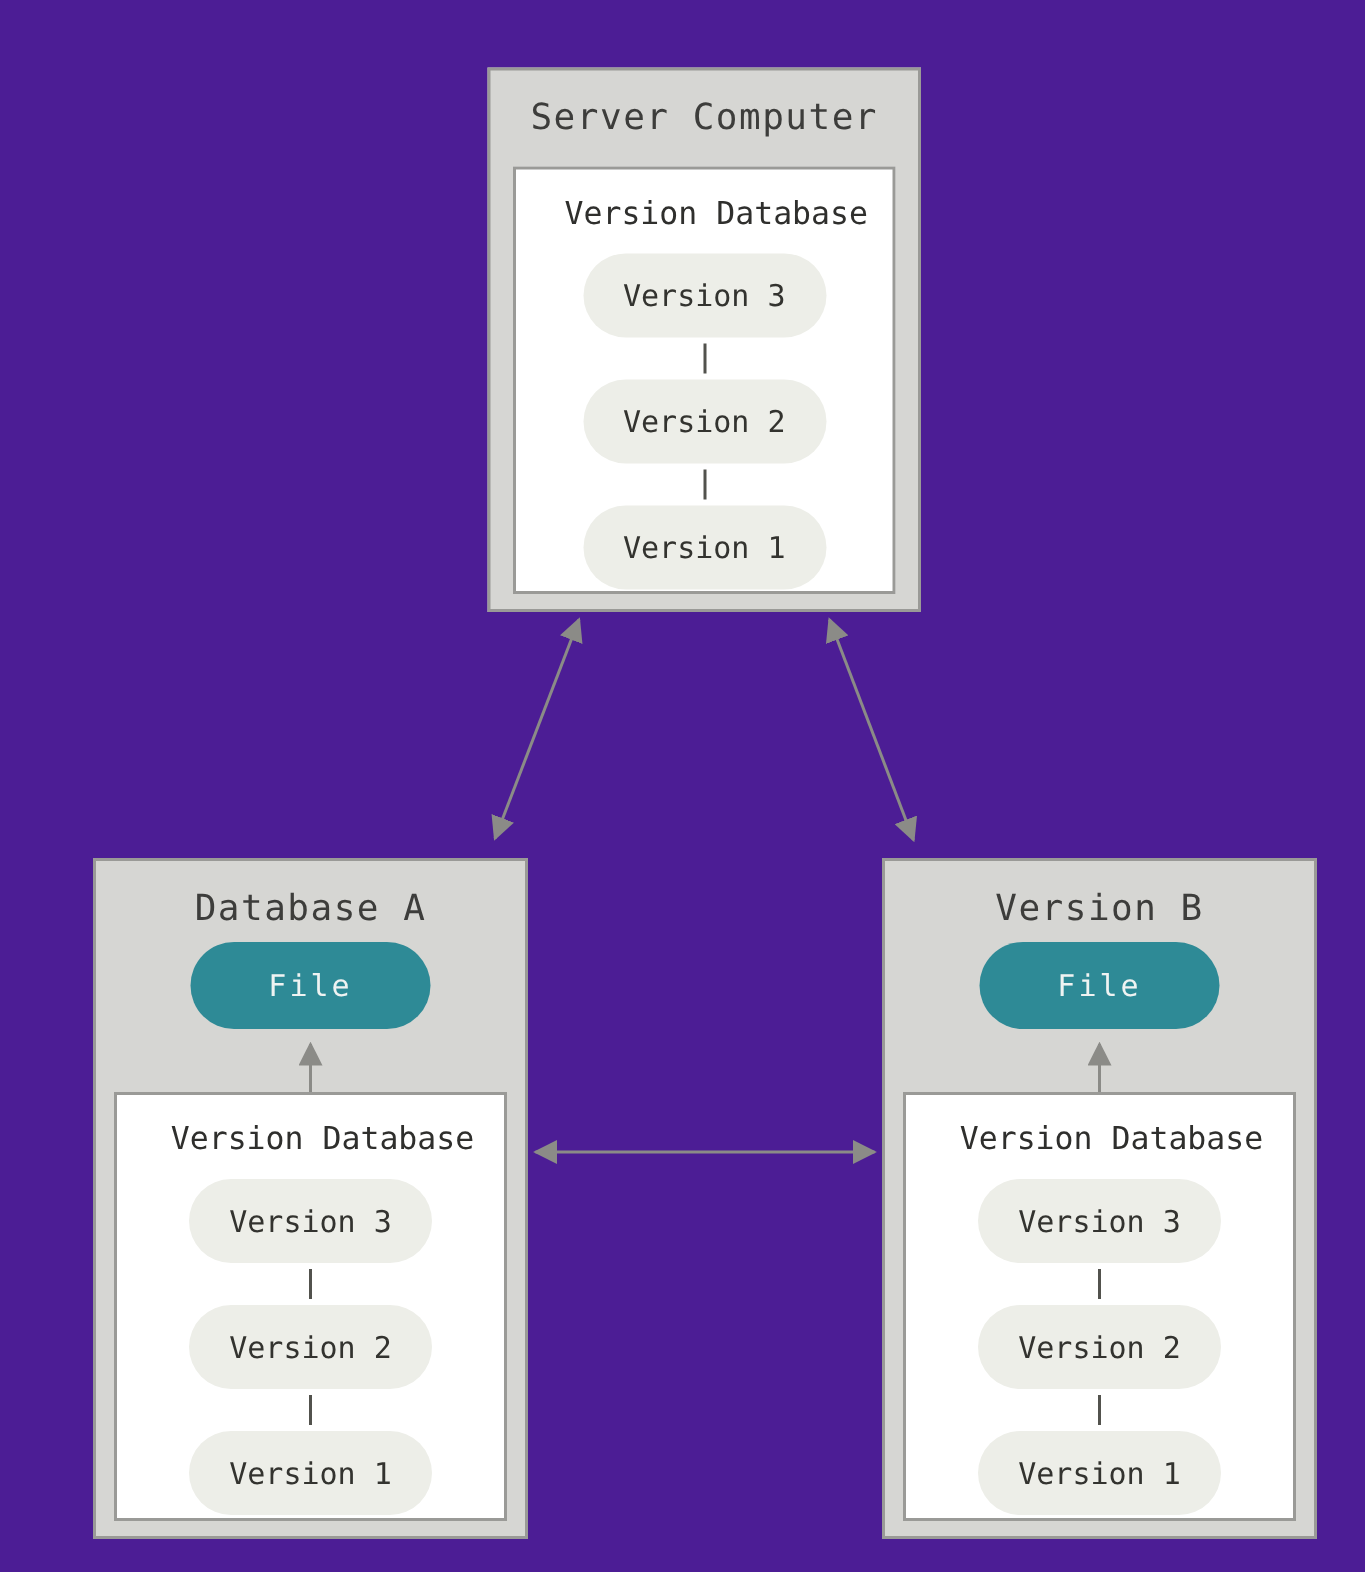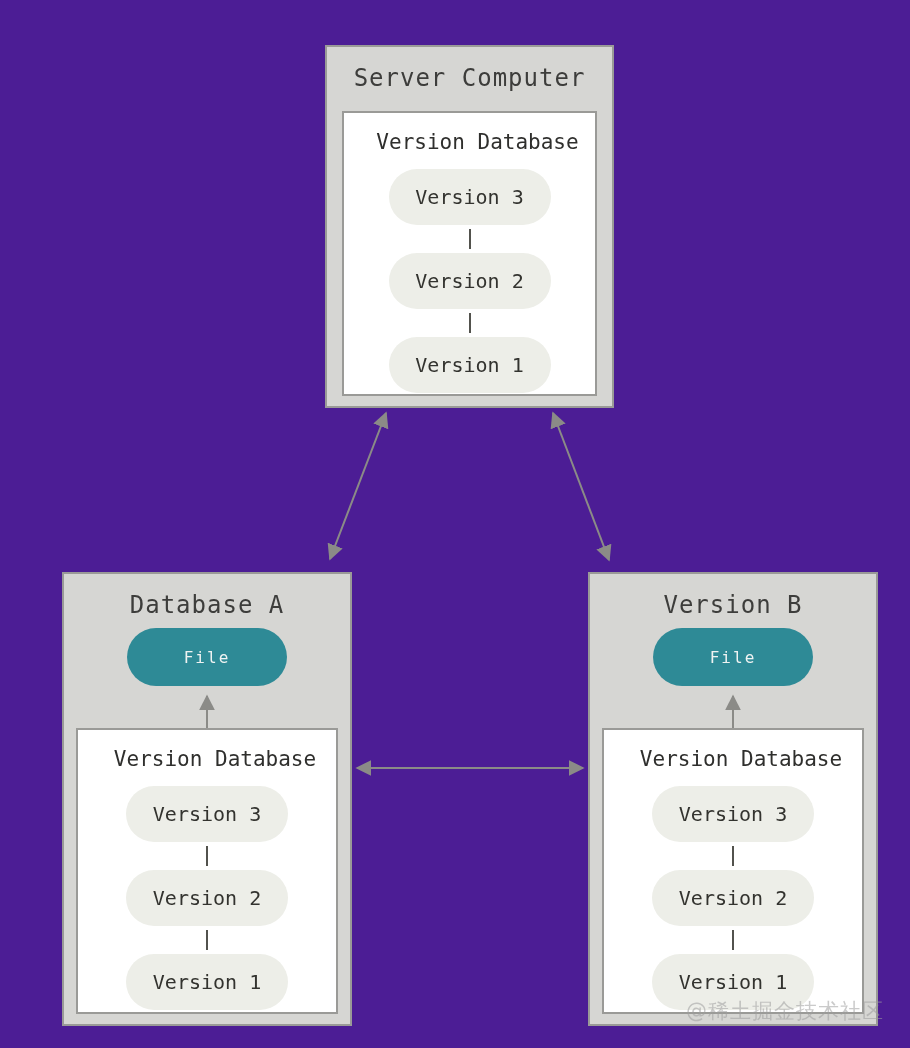--- a/index.html
+++ b/index.html
@@ -71,21 +71,21 @@
     transform: translateX(-50%);
     top: 54px;
     width: 160px;
     height: 58px;
     background: #2e8a96;
     color: #eff3f2;
     border-radius: 29px;
     display: flex;
     align-items: center;
     justify-content: center;
-    font-size: 16px;
+    font-size: 20px;
     letter-spacing: 2px;
   }
   .arrows-overlay {
     position: absolute;
     left: 0; top: 0;
     width: 910px; height: 1048px;
     pointer-events: none;
     z-index: 5;
   }
   .watermark {
@@ -151,15 +151,14 @@
     <div class="inner-box">
       <div class="db-title">Version Database</div>
       <div class="pill">Version 3</div>
       <div class="connector"></div>
       <div class="pill">Version 2</div>
       <div class="connector"></div>
       <div class="pill">Version 1</div>
     </div>
   </div>
 
-  <div class="watermark">@稀土掘金技术社区</div>
 
 </div>
 
 </body></html>

